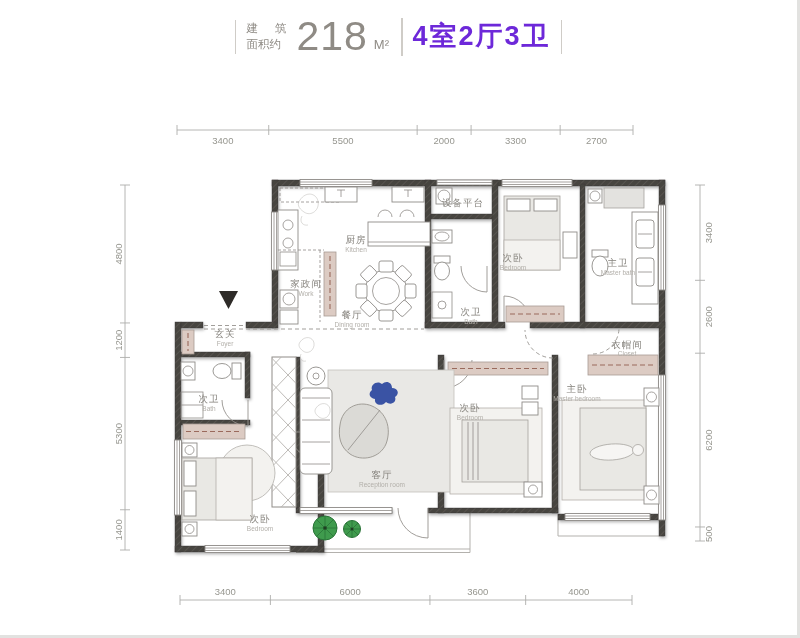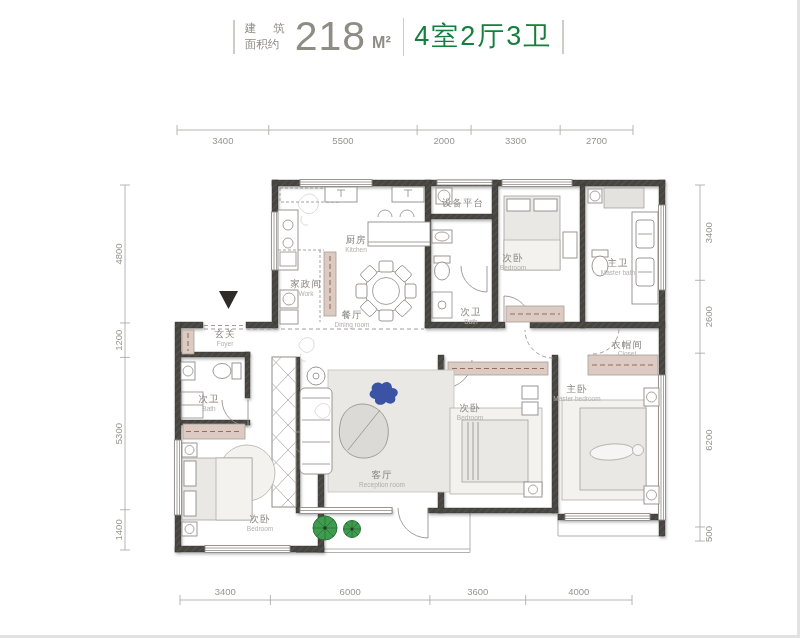--- a/index.html
+++ b/index.html
@@ -8,22 +8,22 @@
     font-family:"Liberation Sans", sans-serif;overflow:hidden;
     border-right:3px solid #e2e2e0;border-bottom:3px solid #e2e2e0;box-sizing:border-box;
   }
   
   .titlebar{position:absolute;top:16px;left:0;right:0;display:flex;justify-content:center;align-items:center;gap:10px;}
   .vbar{width:1.5px;height:34px;background:#cfccc7;}
   .vbar.mid{height:38px;}
   .area-sm{display:flex;flex-direction:column;justify-content:center;color:#8f8b85;font-size:11.5px;line-height:1.35;width:40px;}
   .area-sm .j{display:flex;justify-content:space-between;}
   .big{font-size:41px;color:#8f8b85;letter-spacing:1px;line-height:1;text-align:right;}
-  .unit{font-size:16px;color:#8f8b85;align-self:flex-end;margin:16px 2px 5px -4px;font-weight:bold;}
-  .layout-t{font-size:27px;color:#15803d;letter-spacing:2px;line-height:1;}
+  .unit{font-size:13px;color:#8f8b85;align-self:flex-end;margin:16px 2px 5px -4px;}
+  .layout-t{font-size:27px;color:#6d28d9;letter-spacing:2px;line-height:1;font-weight:bold;}
   
   svg{position:absolute;top:0;left:0;}
   .dimline{stroke:#aeaeab;stroke-width:0.9;}
   .dimtext{font-size:9.5px;fill:#96968f;text-anchor:middle;}
   .wall{fill:url(#wallP);stroke:#3a3734;stroke-width:0.4;}
   .thin{stroke:#b3b1ad;stroke-width:1;fill:none;}
   .furn{fill:#ffffff;stroke:#8f8c88;stroke-width:0.9;}
   .furnl{fill:none;stroke:#8f8c88;stroke-width:0.8;}
   .soft{fill:#e9e8e4;stroke:#a5a29d;stroke-width:0.8;}
   .softer{fill:#f3f2ef;stroke:#b3b0ab;stroke-width:0.8;}

